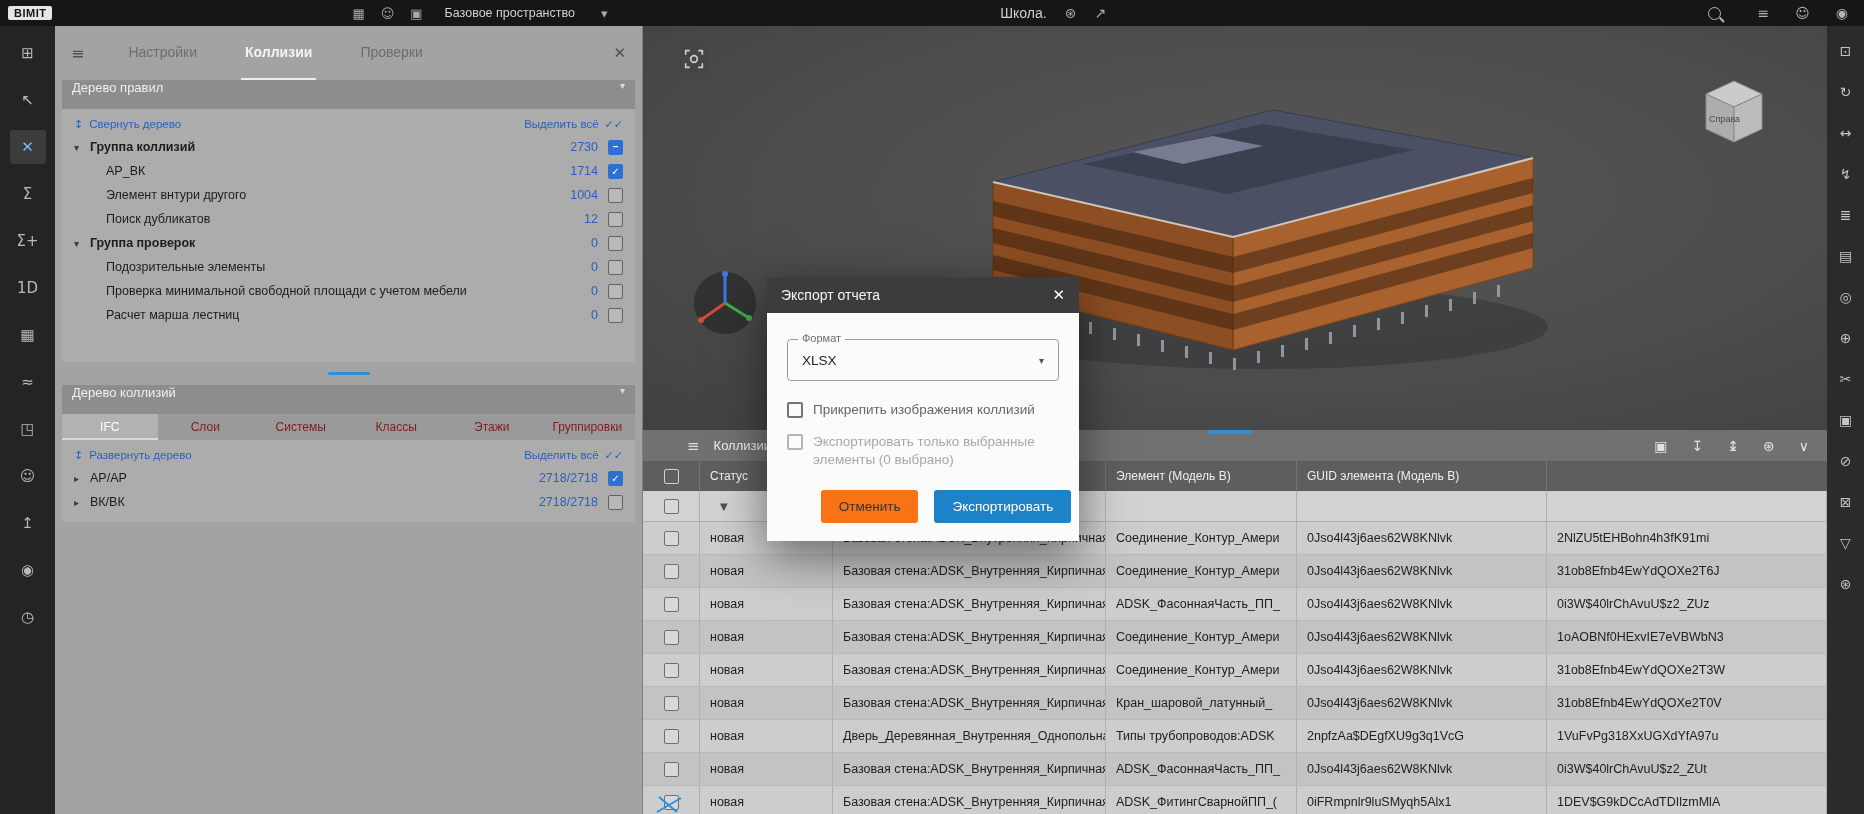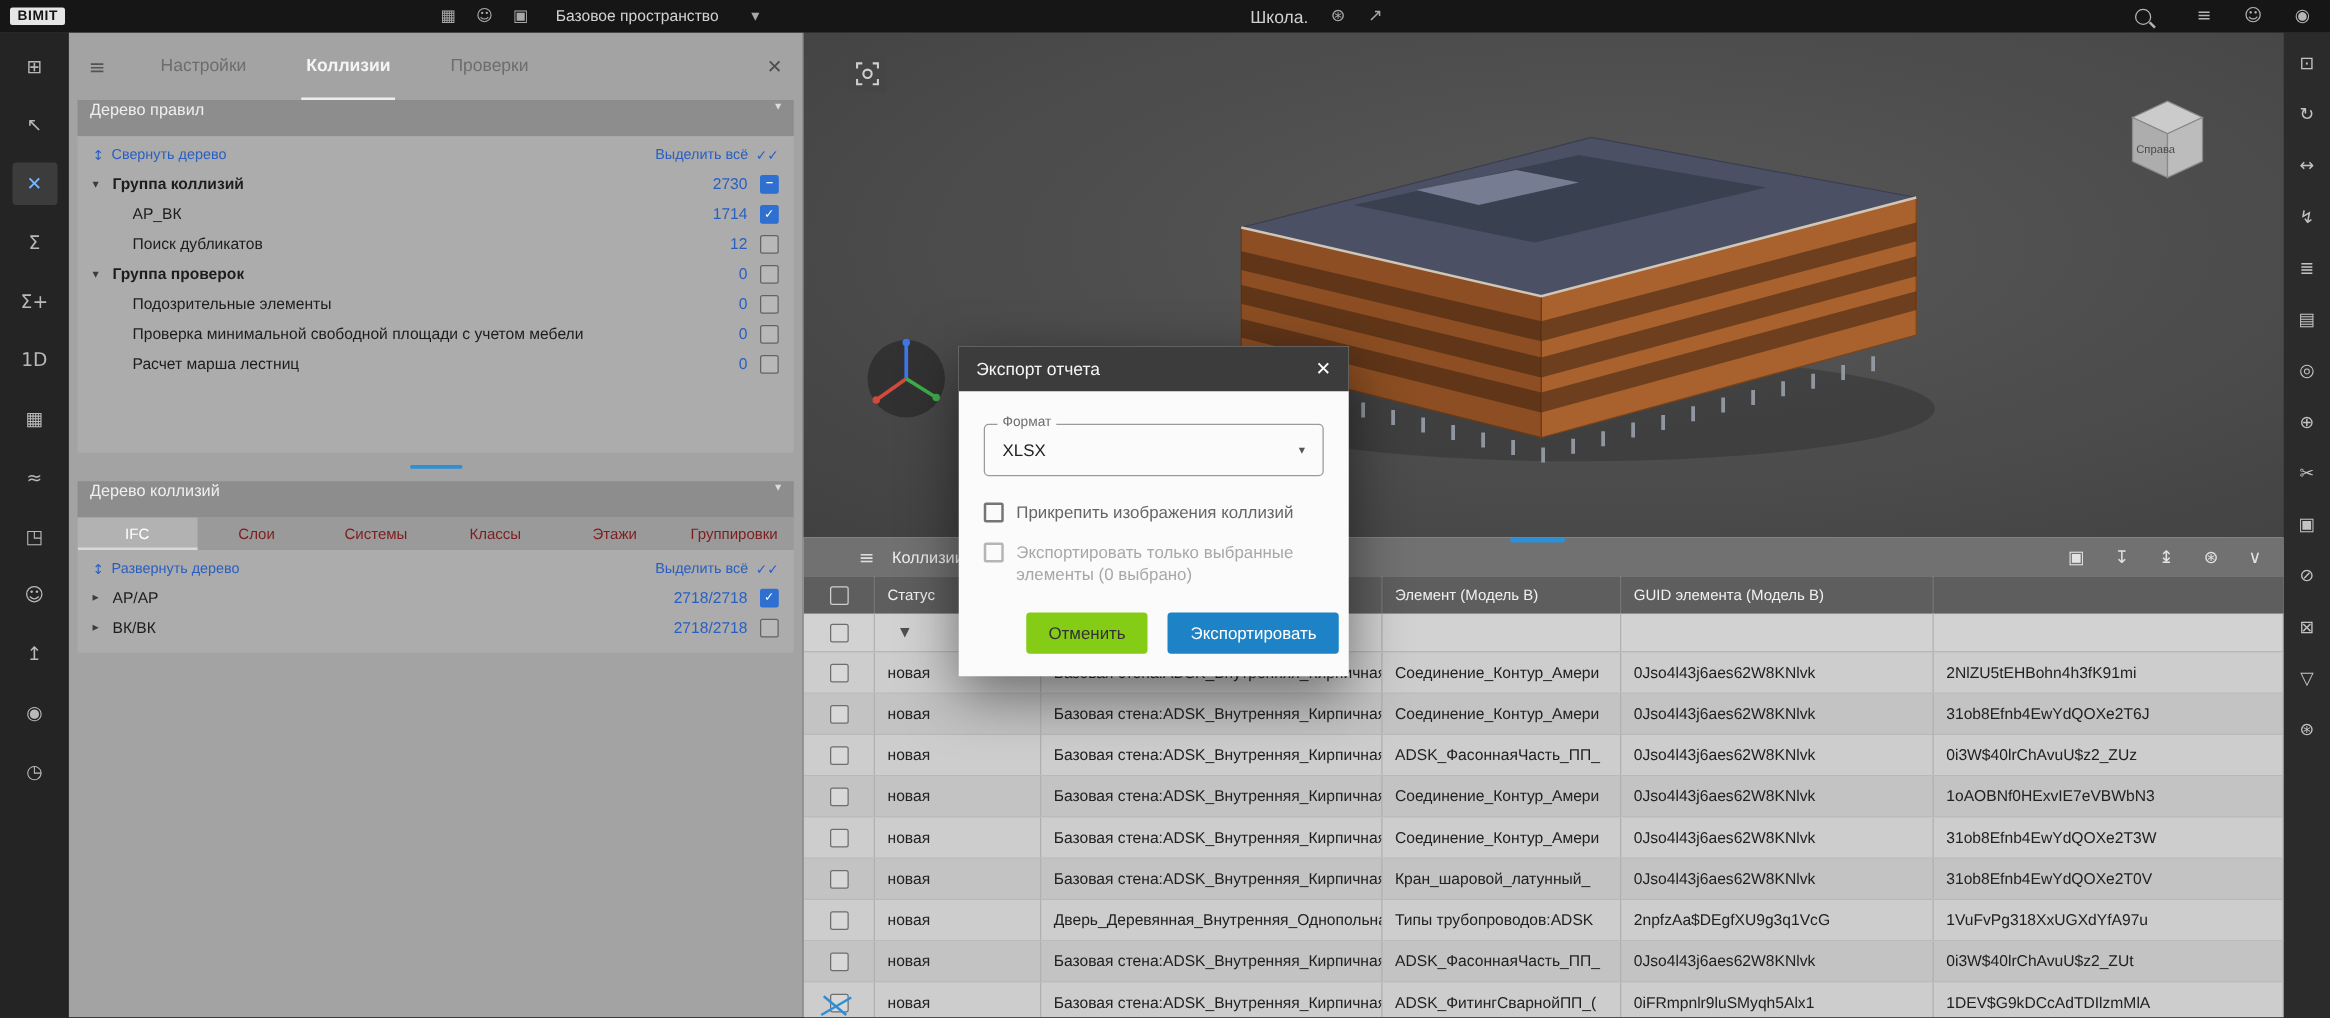--- a/index.html
+++ b/index.html
@@ -128,21 +128,21 @@
             align-items:center;padding:0 14px;margin-top:10px;font-size:13.5px;color:#222;box-sizing:border-box;}
   .m-select-label{position:absolute;top:-8px;left:10px;background:#fbfbfb;padding:0 4px;
                   font-size:11px;color:#6e6e6e;}
   .m-select-caret{margin-left:auto;color:#555;font-size:10px;}
   .m-check{display:flex;gap:10px;margin-top:20px;font-size:13.5px;color:#666;align-items:flex-start;line-height:1.35;}
   .m-cb{width:16px;height:16px;border:2px solid #757575;border-radius:2px;flex:none;margin-top:1px;box-sizing:border-box;}
   .m-check.disabled{color:#a8a8a8;margin-top:14px;}
   .m-check.disabled .m-cb{border-color:#b5b5b5;}
   .m-actions{display:flex;justify-content:center;gap:16px;margin-top:20px;}
   .btn{height:33px;padding:0 18px;border-radius:3px;font-size:13.5px;display:flex;align-items:center;}
-  .btn-cancel{background:#84cc16;color:#333;margin-left:46px;}
+  .btn-cancel{background:#f97316;color:#333;margin-left:46px;}
   .btn-primary{background:#1d83c6;color:#fff;}
 </style>
 </head>
 <body>
 
 <div class="app">
 
   <header class="topbar">
     <span class="logo">BIMIT</span>
     <div class="tb-left-group">
@@ -233,20 +233,26 @@
             <span class="cbx partial"></span>
           </div>
 
           <div class="tree-row child">
             <span class="caret gi"></span>
             <span class="t-label">АР_ВК</span>
             <span class="t-count">1714</span>
             <span class="cbx checked"></span>
           </div>
 
+          <div class="tree-row child">
+            <span class="caret gi"></span>
+            <span class="t-label">Элемент внтури другого</span>
+            <span class="t-count">1004</span>
+            <span class="cbx"></span>
+          </div>
 
           <div class="tree-row child">
             <span class="caret gi"></span>
             <span class="t-label">Поиск дубликатов</span>
             <span class="t-count">12</span>
             <span class="cbx"></span>
           </div>
 
           <div class="tree-row group">
             <span class="caret gi">▾</span>

